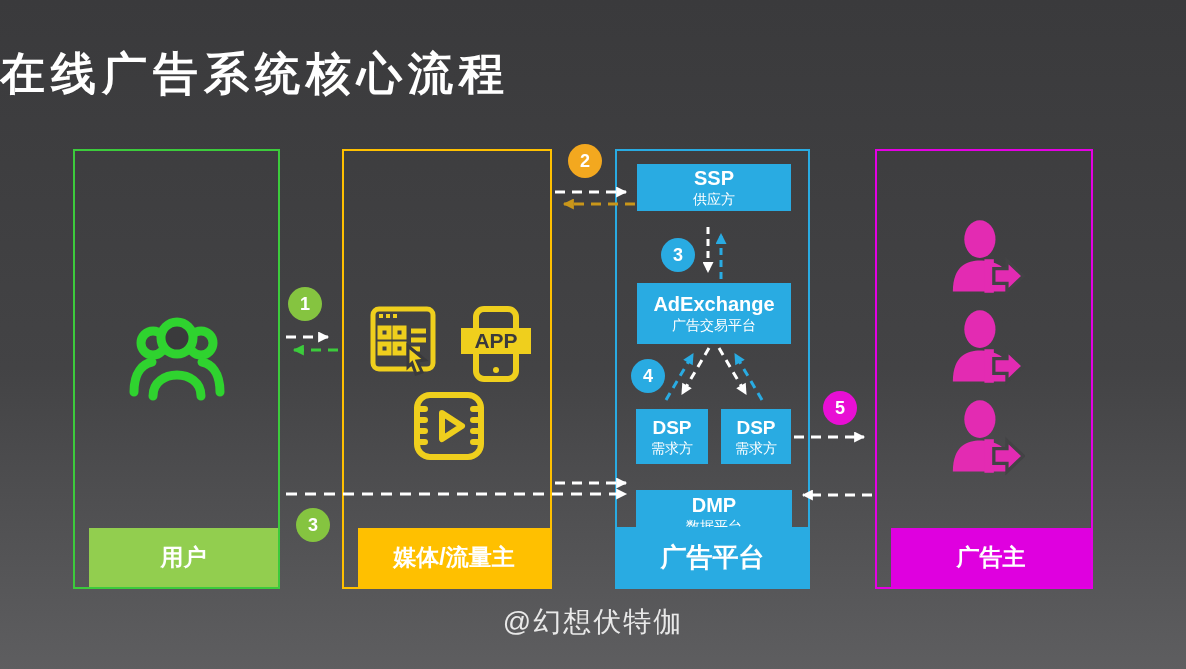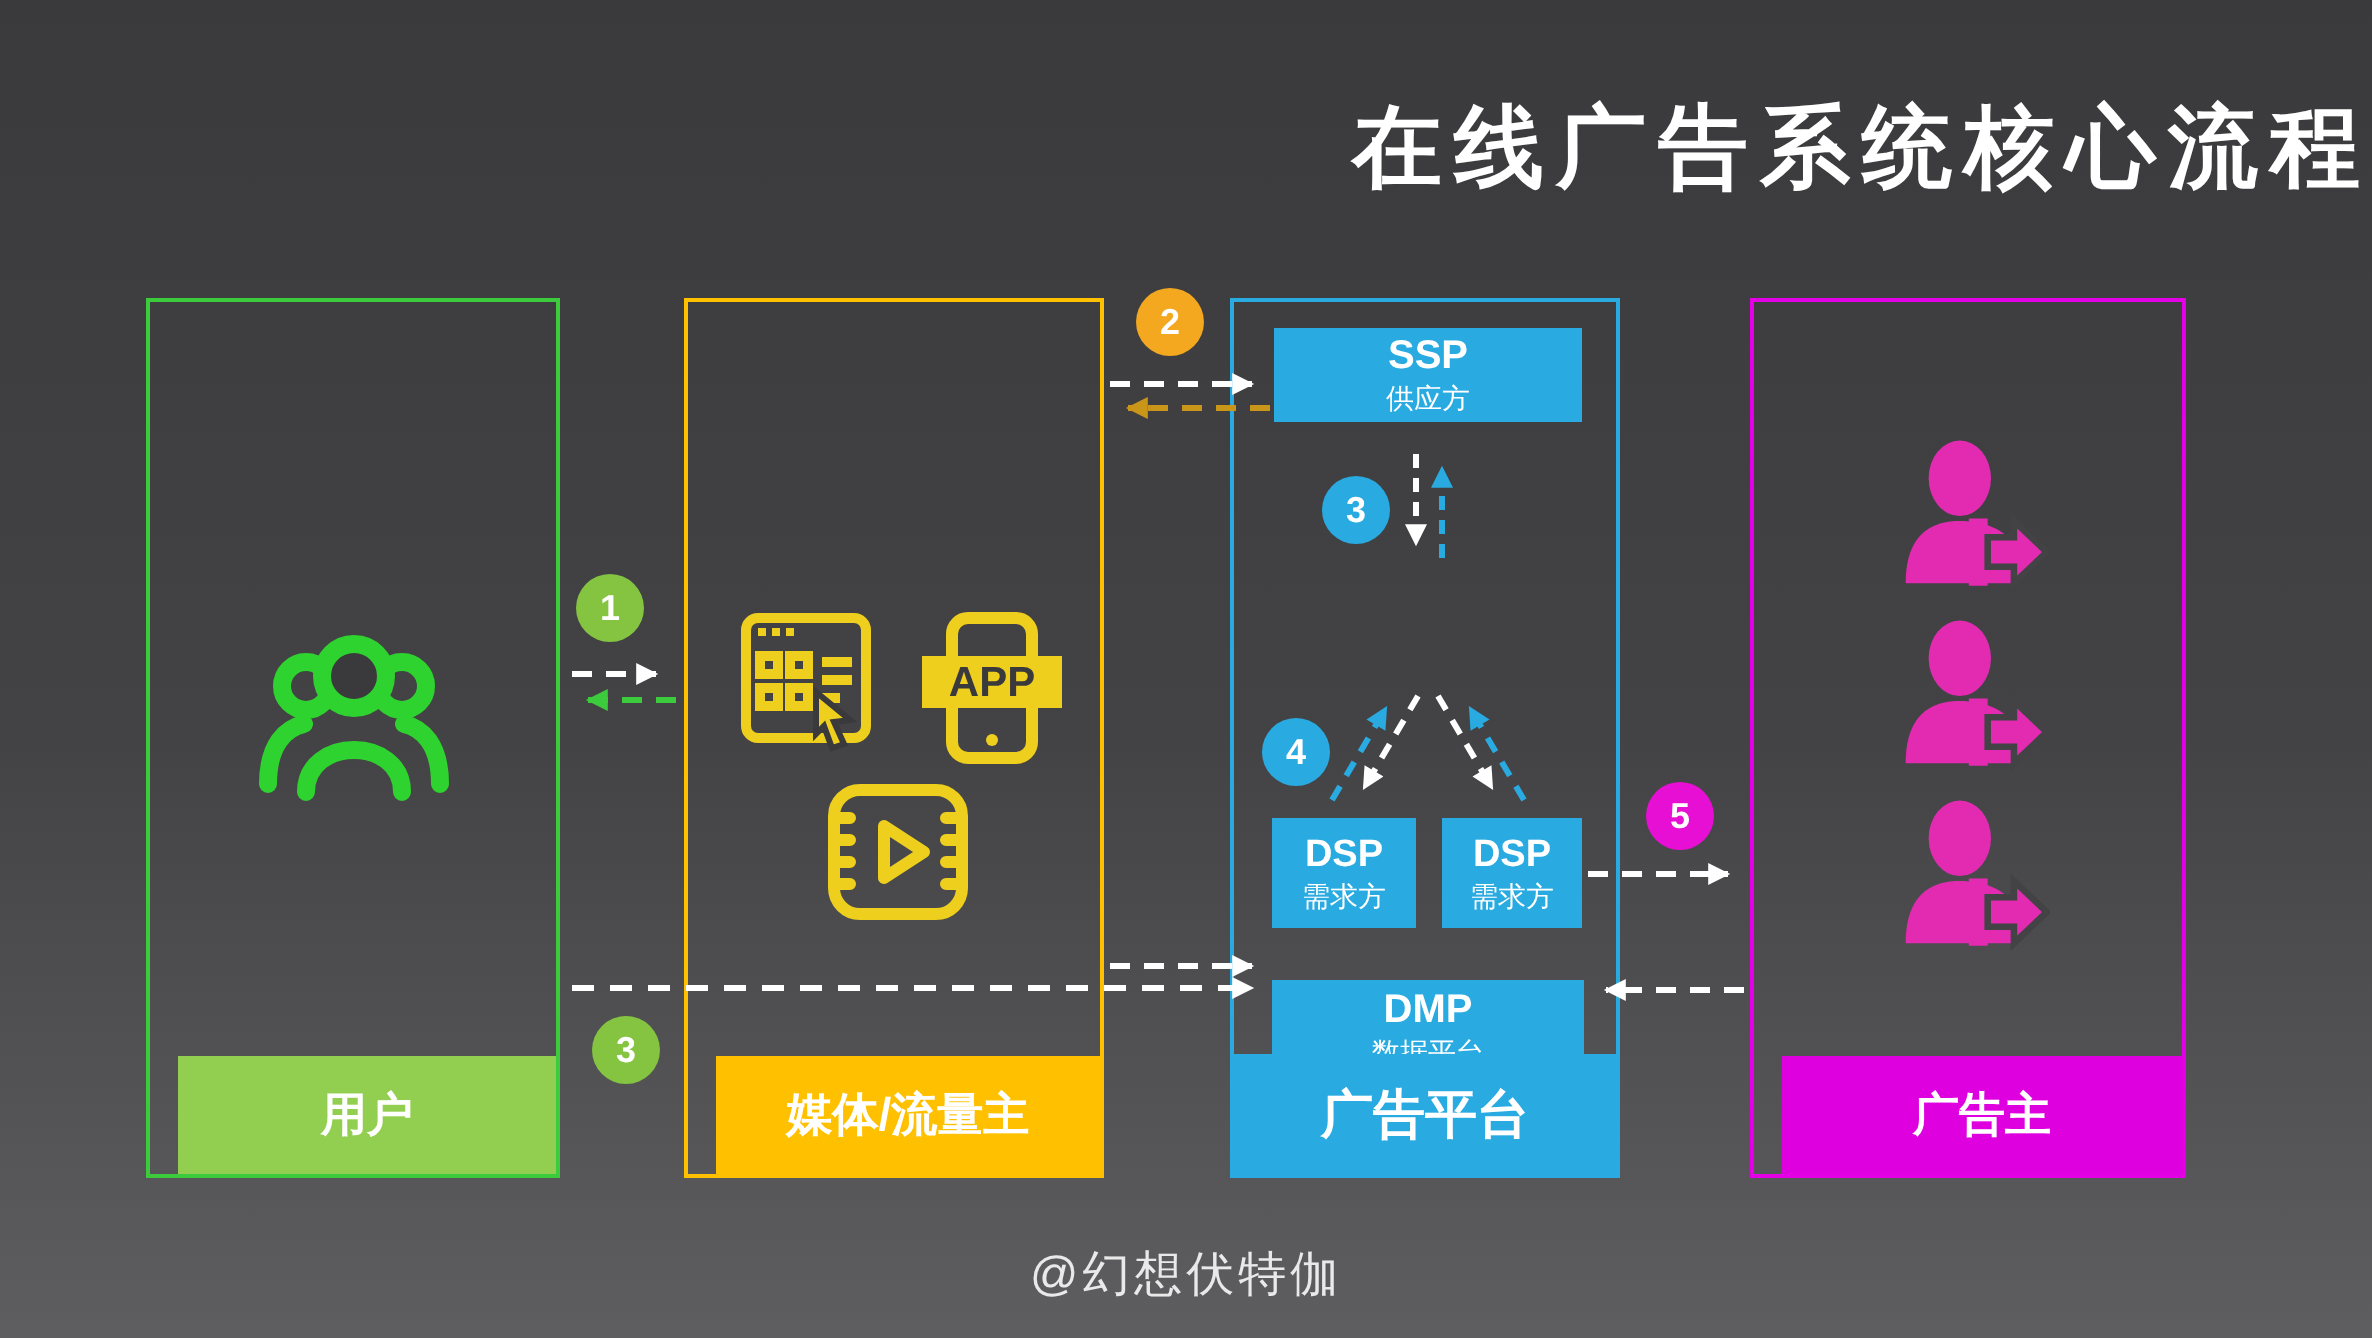--- a/index.html
+++ b/index.html
@@ -2,21 +2,21 @@
 <html><head>
 <meta charset="utf-8">
 <style>
   html,body{margin:0;padding:0;background:#222;}
   .canvas{
     position:relative;width:1186px;height:669px;overflow:hidden;
     background:linear-gradient(180deg,#3a3a3c 0%,#434345 55%,#5e5e60 100%);
     font-family:"Liberation Sans","DejaVu Sans",sans-serif;color:#fff;
   }
   .title{
-    position:absolute;top:44px;left:0;width:100%;text-align:right;
+    position:absolute;top:44px;left:0;width:100%;text-align:left;
     font-size:45px;font-weight:600;letter-spacing:6px;margin:0;color:#fff;
   }
   .col{position:absolute;top:149px;height:440px;box-sizing:border-box;border:2px solid;}
   .col-user{left:73px;width:207px;border-color:#3CCB3C;}
   .col-media{left:342px;width:210px;border-color:#FFC000;}
   .col-platform{left:615px;width:195px;border-color:#29ABE2;}
   .col-advertiser{left:875px;width:218px;border-color:#E400E4;}
   .col-footer{
     position:absolute;left:14px;right:0;bottom:0;height:59px;
     display:flex;align-items:center;justify-content:center;
@@ -46,22 +46,22 @@
     position:absolute;width:34px;height:34px;border-radius:50%;
     display:flex;align-items:center;justify-content:center;
     font-size:18px;font-weight:bold;color:#fff;z-index:6;
   }
   .badge-green{background:#85C440;}
   .badge-gold{background:#F3A81F;}
   .badge-blue{background:#29ABE2;}
   .badge-magenta{background:#E80FD4;}
   .overlay{position:absolute;left:0;top:0;z-index:5;pointer-events:none;}
   .watermark{
-    position:absolute;left:0;bottom:16px;width:100%;text-align:center;
-    font-size:24px;color:#e9e9e9;letter-spacing:2px;
+    position:absolute;left:0;bottom:28px;width:100%;text-align:center;
+    font-size:28px;color:#e9e9e9;letter-spacing:2px;
   }
 </style>
 </head>
 <body>
 
 <div class="canvas">
 
   <h1 class="title">在线广告系统核心流程</h1>
 
   <div class="col col-user">
@@ -109,20 +109,24 @@
         <path d="M29,22 L49,35 L29,48 Z"></path>
       </g>
     </svg>
     <div class="col-footer">媒体/流量主</div>
   </div>
 
   <div class="col col-platform">
     <div class="pbox box-ssp">
       <div class="name">SSP</div>
       <div class="sub">供应方</div>
+    </div>
+    <div class="pbox box-adx">
+      <div class="name">AdExchange</div>
+      <div class="sub">广告交易平台</div>
     </div>
     <div class="pbox box-dsp1">
       <div class="name">DSP</div>
       <div class="sub">需求方</div>
     </div>
     <div class="pbox box-dsp2">
       <div class="name">DSP</div>
       <div class="sub">需求方</div>
     </div>
     <div class="pbox box-dmp">

